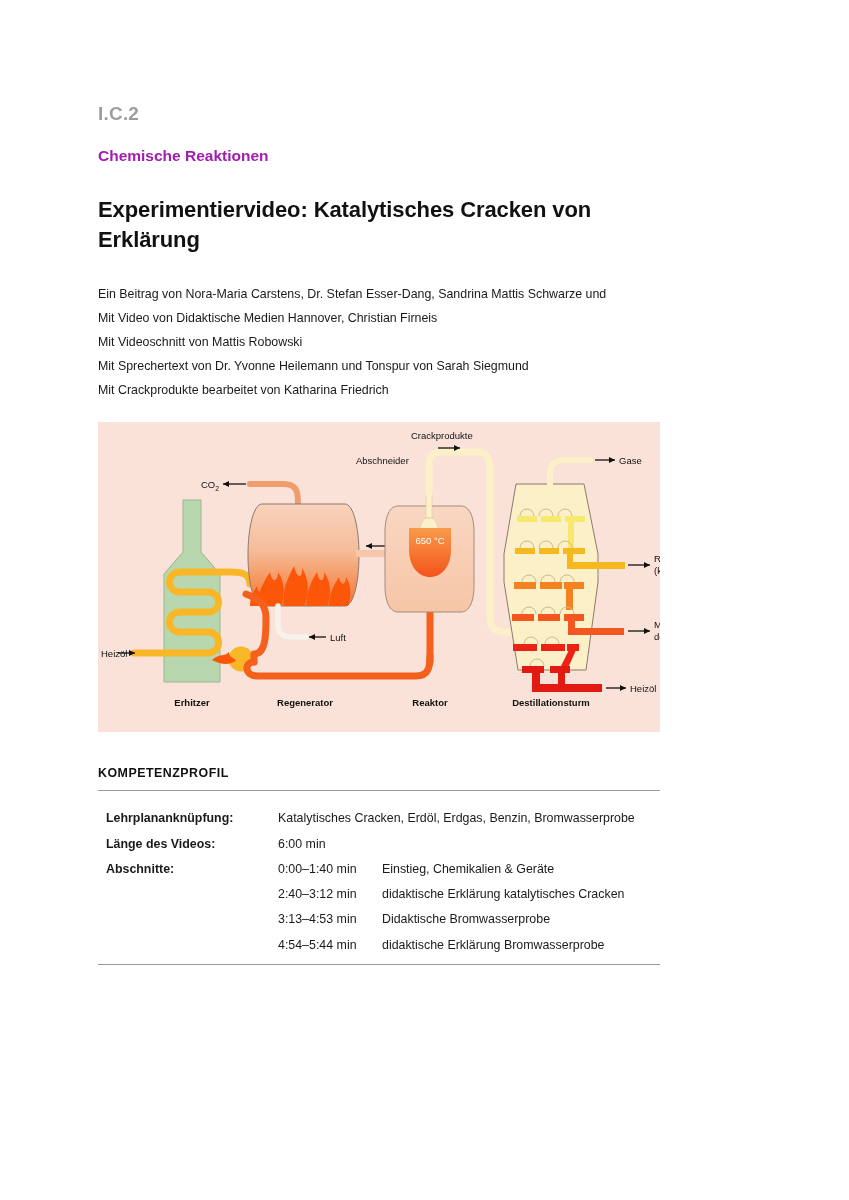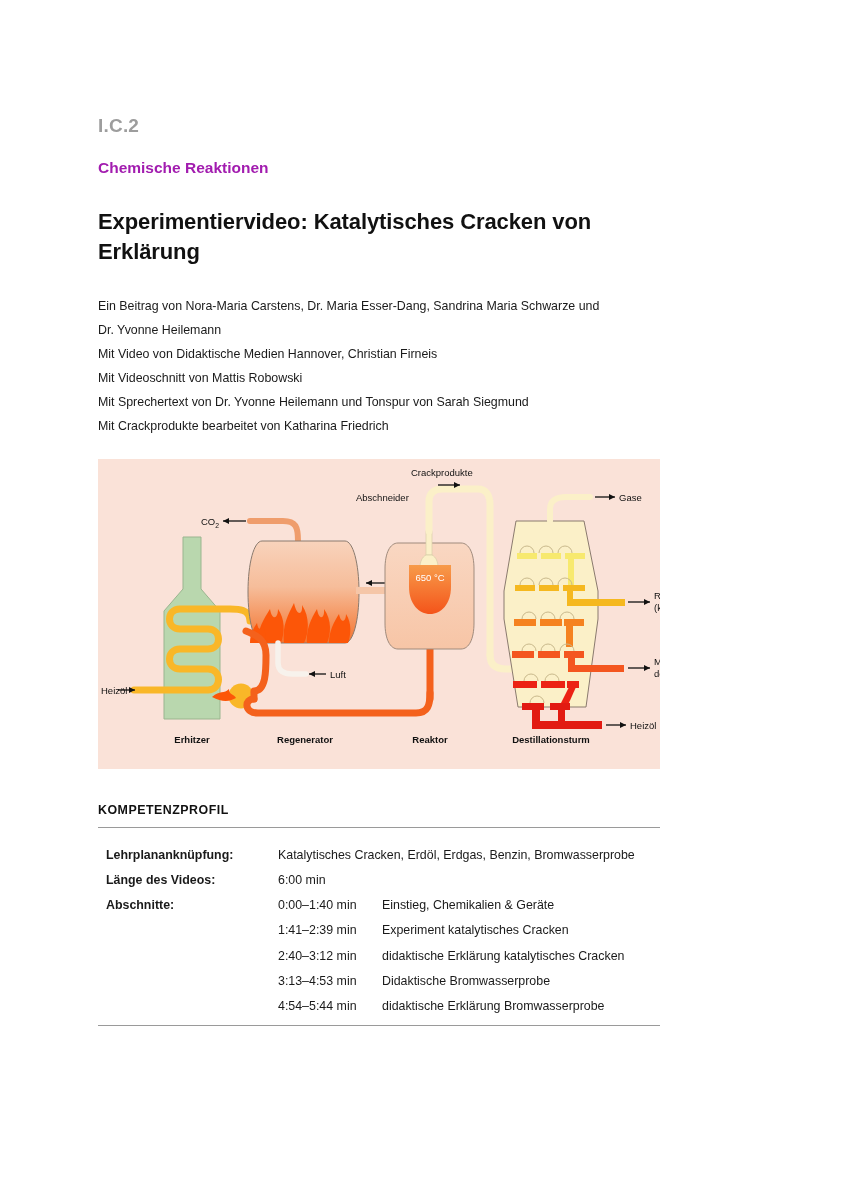--- a/index.html
+++ b/index.html
@@ -18,21 +18,21 @@
   .page {
     position: absolute;
     left: 0; top: 0;
     width: 849px;
     height: 1200px;
     background: #ffffff;
   }
   .content {
     position: absolute;
     left: 98px;
-    top: 116px;
+    top: 104px;
     width: 562px;
   }
 
   
   .chapter-code {
     font-size: 19px;
     font-weight: bold;
     color: #9d9d9d;
     letter-spacing: 0.2px;
     margin: 0 0 22px 0;
@@ -114,22 +114,21 @@
 <body>
 
 <div class="page">
   <div class="content">
 
     <div class="chapter-code">I.C.2</div>
     <div class="chapter-topic">Chemische Reaktionen</div>
     <h1 class="doc-title">Experimentiervideo: Katalytisches Cracken von Erklärung</h1>
 
     <div class="credits">
-      <div class="justified">Ein Beitrag von Nora-Maria Carstens, Dr. Maria Esser-Dang, Sandrina Maria Schwarze und</div>
-      <div class="line">Dr. Yvonne Heilemann</div>
+      <div class="justified">Ein Beitrag von Nora-Maria Carstens, Dr. Stefan Esser-Dang, Sandrina Mattis Schwarze und</div>
       <div class="line">Mit Video von Didaktische Medien Hannover, Christian Firneis</div>
       <div class="line">Mit Videoschnitt von Mattis Robowski</div>
       <div class="line">Mit Sprechertext von Dr. Yvonne Heilemann und Tonspur von Sarah Siegmund</div>
       <div class="line">Mit Crackprodukte bearbeitet von Katharina Friedrich</div>
     </div>
 
     <div class="figure">
       <svg width="562" height="310" viewBox="0 0 562 310" xmlns="http://www.w3.org/2000/svg">
         <defs>
           <linearGradient id="gradDrum" x1="0" y1="0" x2="0" y2="1">
@@ -335,26 +334,20 @@
         </tr>
         <tr>
           <td class="label">Abschnitte:</td>
           <td class="value">
             <span class="seg-time">0:00–1:40 min</span><span>Einstieg, Chemikalien &amp; Geräte</span>
           </td>
         </tr>
         <tr>
           <td class="label"></td>
           <td class="value">
-            <span class="seg-time">1:41–2:39 min</span><span>Experiment katalytisches Cracken</span>
-          </td>
-        </tr>
-        <tr>
-          <td class="label"></td>
-          <td class="value">
             <span class="seg-time">2:40–3:12 min</span><span>didaktische Erklärung katalytisches Cracken</span>
           </td>
         </tr>
         <tr>
           <td class="label"></td>
           <td class="value">
             <span class="seg-time">3:13–4:53 min</span><span>Didaktische Bromwasserprobe</span>
           </td>
         </tr>
         <tr class="bottom-rule last-row">

